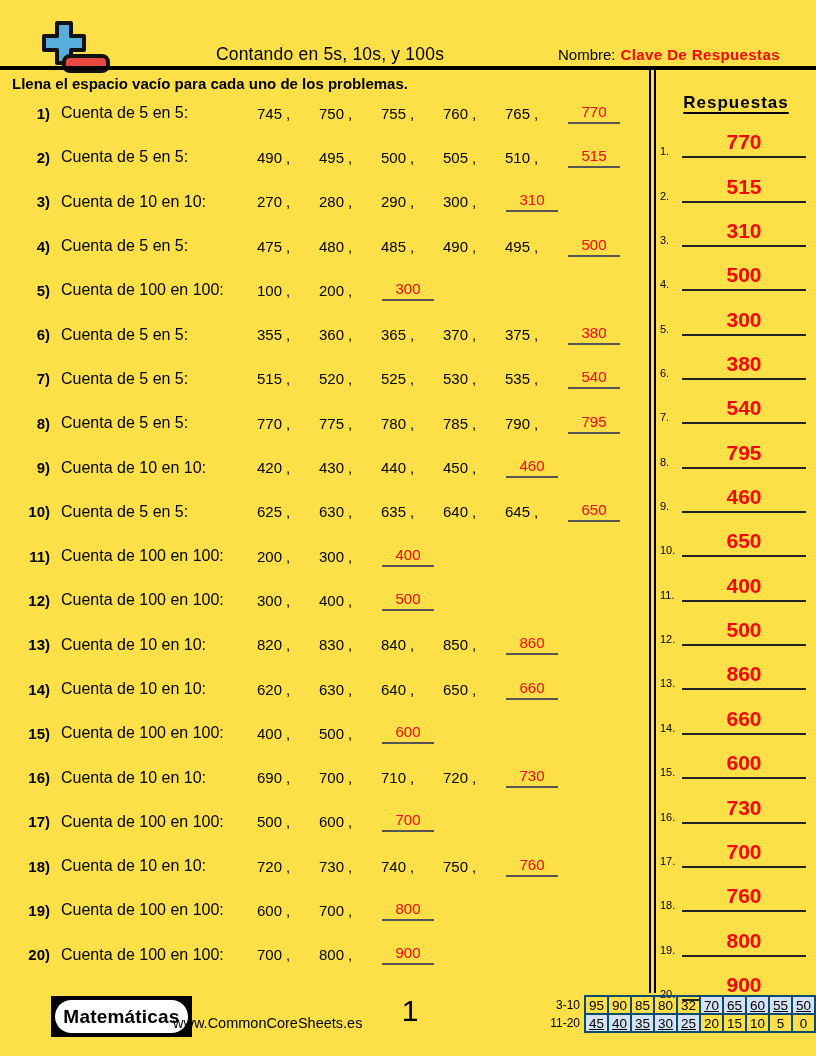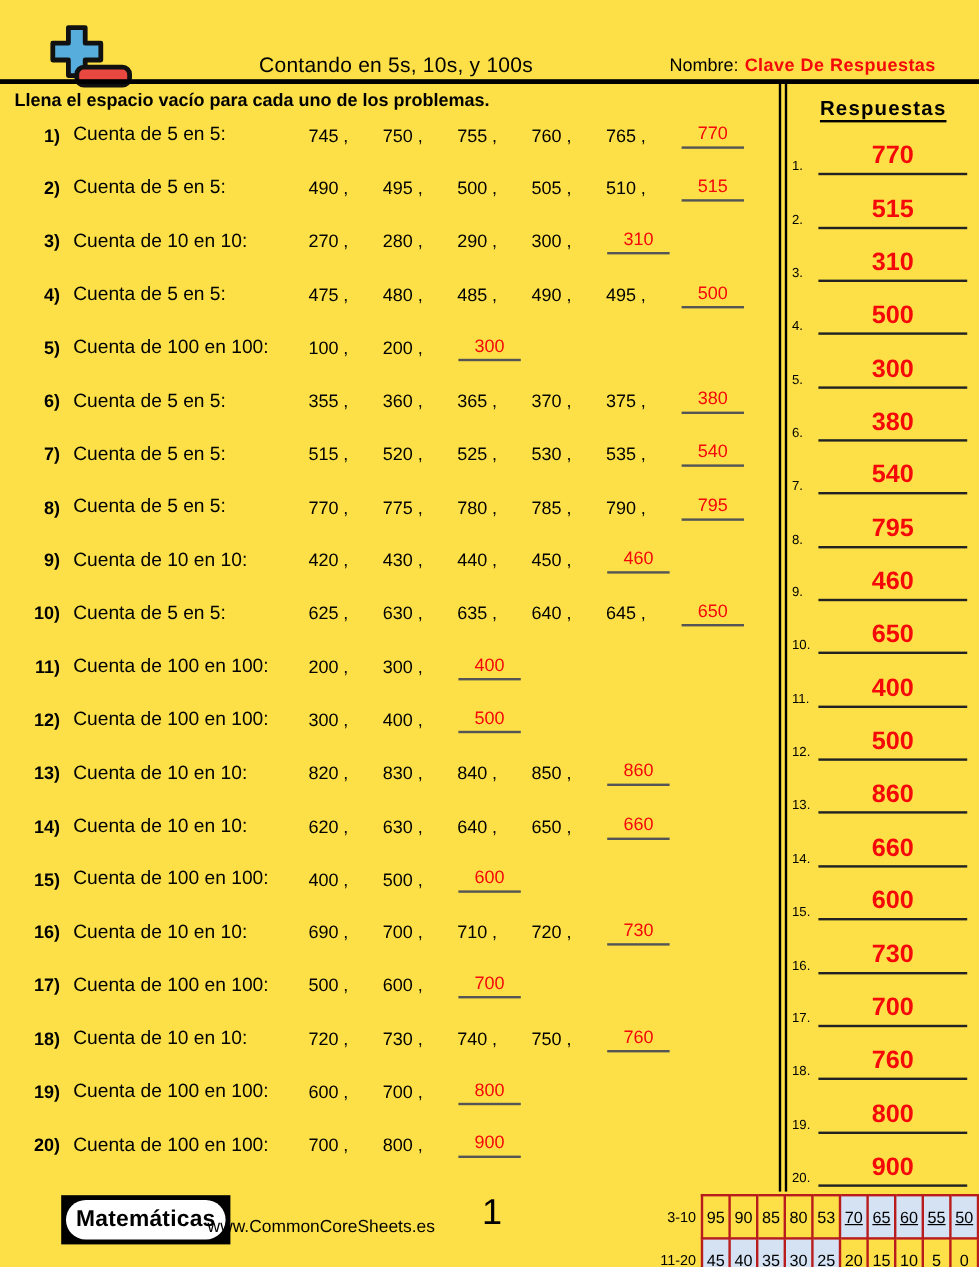--- a/index.html
+++ b/index.html
@@ -37,21 +37,21 @@
   
   .vdivider {
     position:absolute; left:649px; top:70px; height:923px; width:7px;
     border-left:2px solid #000; border-right:2px solid #000;
   }
 
   
   .answers-panel { position:absolute; left:656px; top:70px; width:160px; height:923px; }
   .ap-title {
     text-align:center; font-size:17px; font-weight:bold; letter-spacing:1px;
-    margin-top:11px; height:21px;
+    margin-top:23px; height:21px;
     text-decoration:underline; text-underline-offset:4px; text-decoration-thickness:2px;
   }
   .ap-items { margin-top:0; }
   .a-item { height:44.35px; display:flex; align-items:flex-end; padding:0 10px 0 4px; }
   .a-num { font-size:11px; flex:none; min-width:20px; padding-bottom:1px; }
   .a-line { flex:1; border-bottom:2px solid #222; text-align:center; margin-left:2px; }
   .a-val { color:var(--red); font-size:21px; font-weight:bold; line-height:1; display:inline-block; padding-bottom:4px; }
 
   
   .footer { position:absolute; left:0; top:993px; width:816px; height:47px; }
@@ -62,21 +62,21 @@
   .brand-pill {
     background:#fff; border-radius:17px; width:133px; height:33px;
     display:flex; align-items:center; justify-content:center;
     font-size:19px; font-weight:bold; letter-spacing:.2px;
   }
   .site-url { position:absolute; left:173px; top:22px; font-size:14.5px; }
   .page-num { position:absolute; left:380px; top:1px; width:60px; text-align:center; font-size:30px; }
   .score-grid { position:absolute; right:0; top:2px; border-collapse:collapse; }
   .score-grid td { font-size:13.5px; text-align:center; padding:0; }
   .g-label { width:40px; padding-right:4px !important; text-align:right !important; font-size:12px !important; border:none; }
-  .g-cell { border:2px solid #b91c1c; width:23px; height:36px; }
+  .g-cell { border:2px solid #0c4a6e; width:23px; height:18px; }
   .g-cell.shaded { background:var(--cellblue);text-decoration:underline; }
 </style>
 </head>
 <body>
 
 <div id="page">
 
   <div class="logo">
     <svg width="72" height="56" viewBox="0 0 72 56">
       <path d="M17 3 h14 v13 h13 v14 h-13 v13 h-14 v-13 h-13 v-14 h13 z" fill="var(--logoblue)" stroke="#111" stroke-width="4" stroke-linejoin="round"></path>
@@ -399,21 +399,21 @@
     <div class="site-url">www.CommonCoreSheets.es</div>
     <div class="page-num">1</div>
     <table class="score-grid">
         <tbody>
           <tr>
             <td class="g-label">3-10</td>
             <td class="g-cell">95</td>
             <td class="g-cell">90</td>
             <td class="g-cell">85</td>
             <td class="g-cell">80</td>
-            <td class="g-cell">53</td>
+            <td class="g-cell">32</td>
             <td class="g-cell shaded">70</td>
             <td class="g-cell shaded">65</td>
             <td class="g-cell shaded">60</td>
             <td class="g-cell shaded">55</td>
             <td class="g-cell shaded">50</td>
           </tr>
           <tr>
             <td class="g-label">11-20</td>
             <td class="g-cell shaded">45</td>
             <td class="g-cell shaded">40</td>

